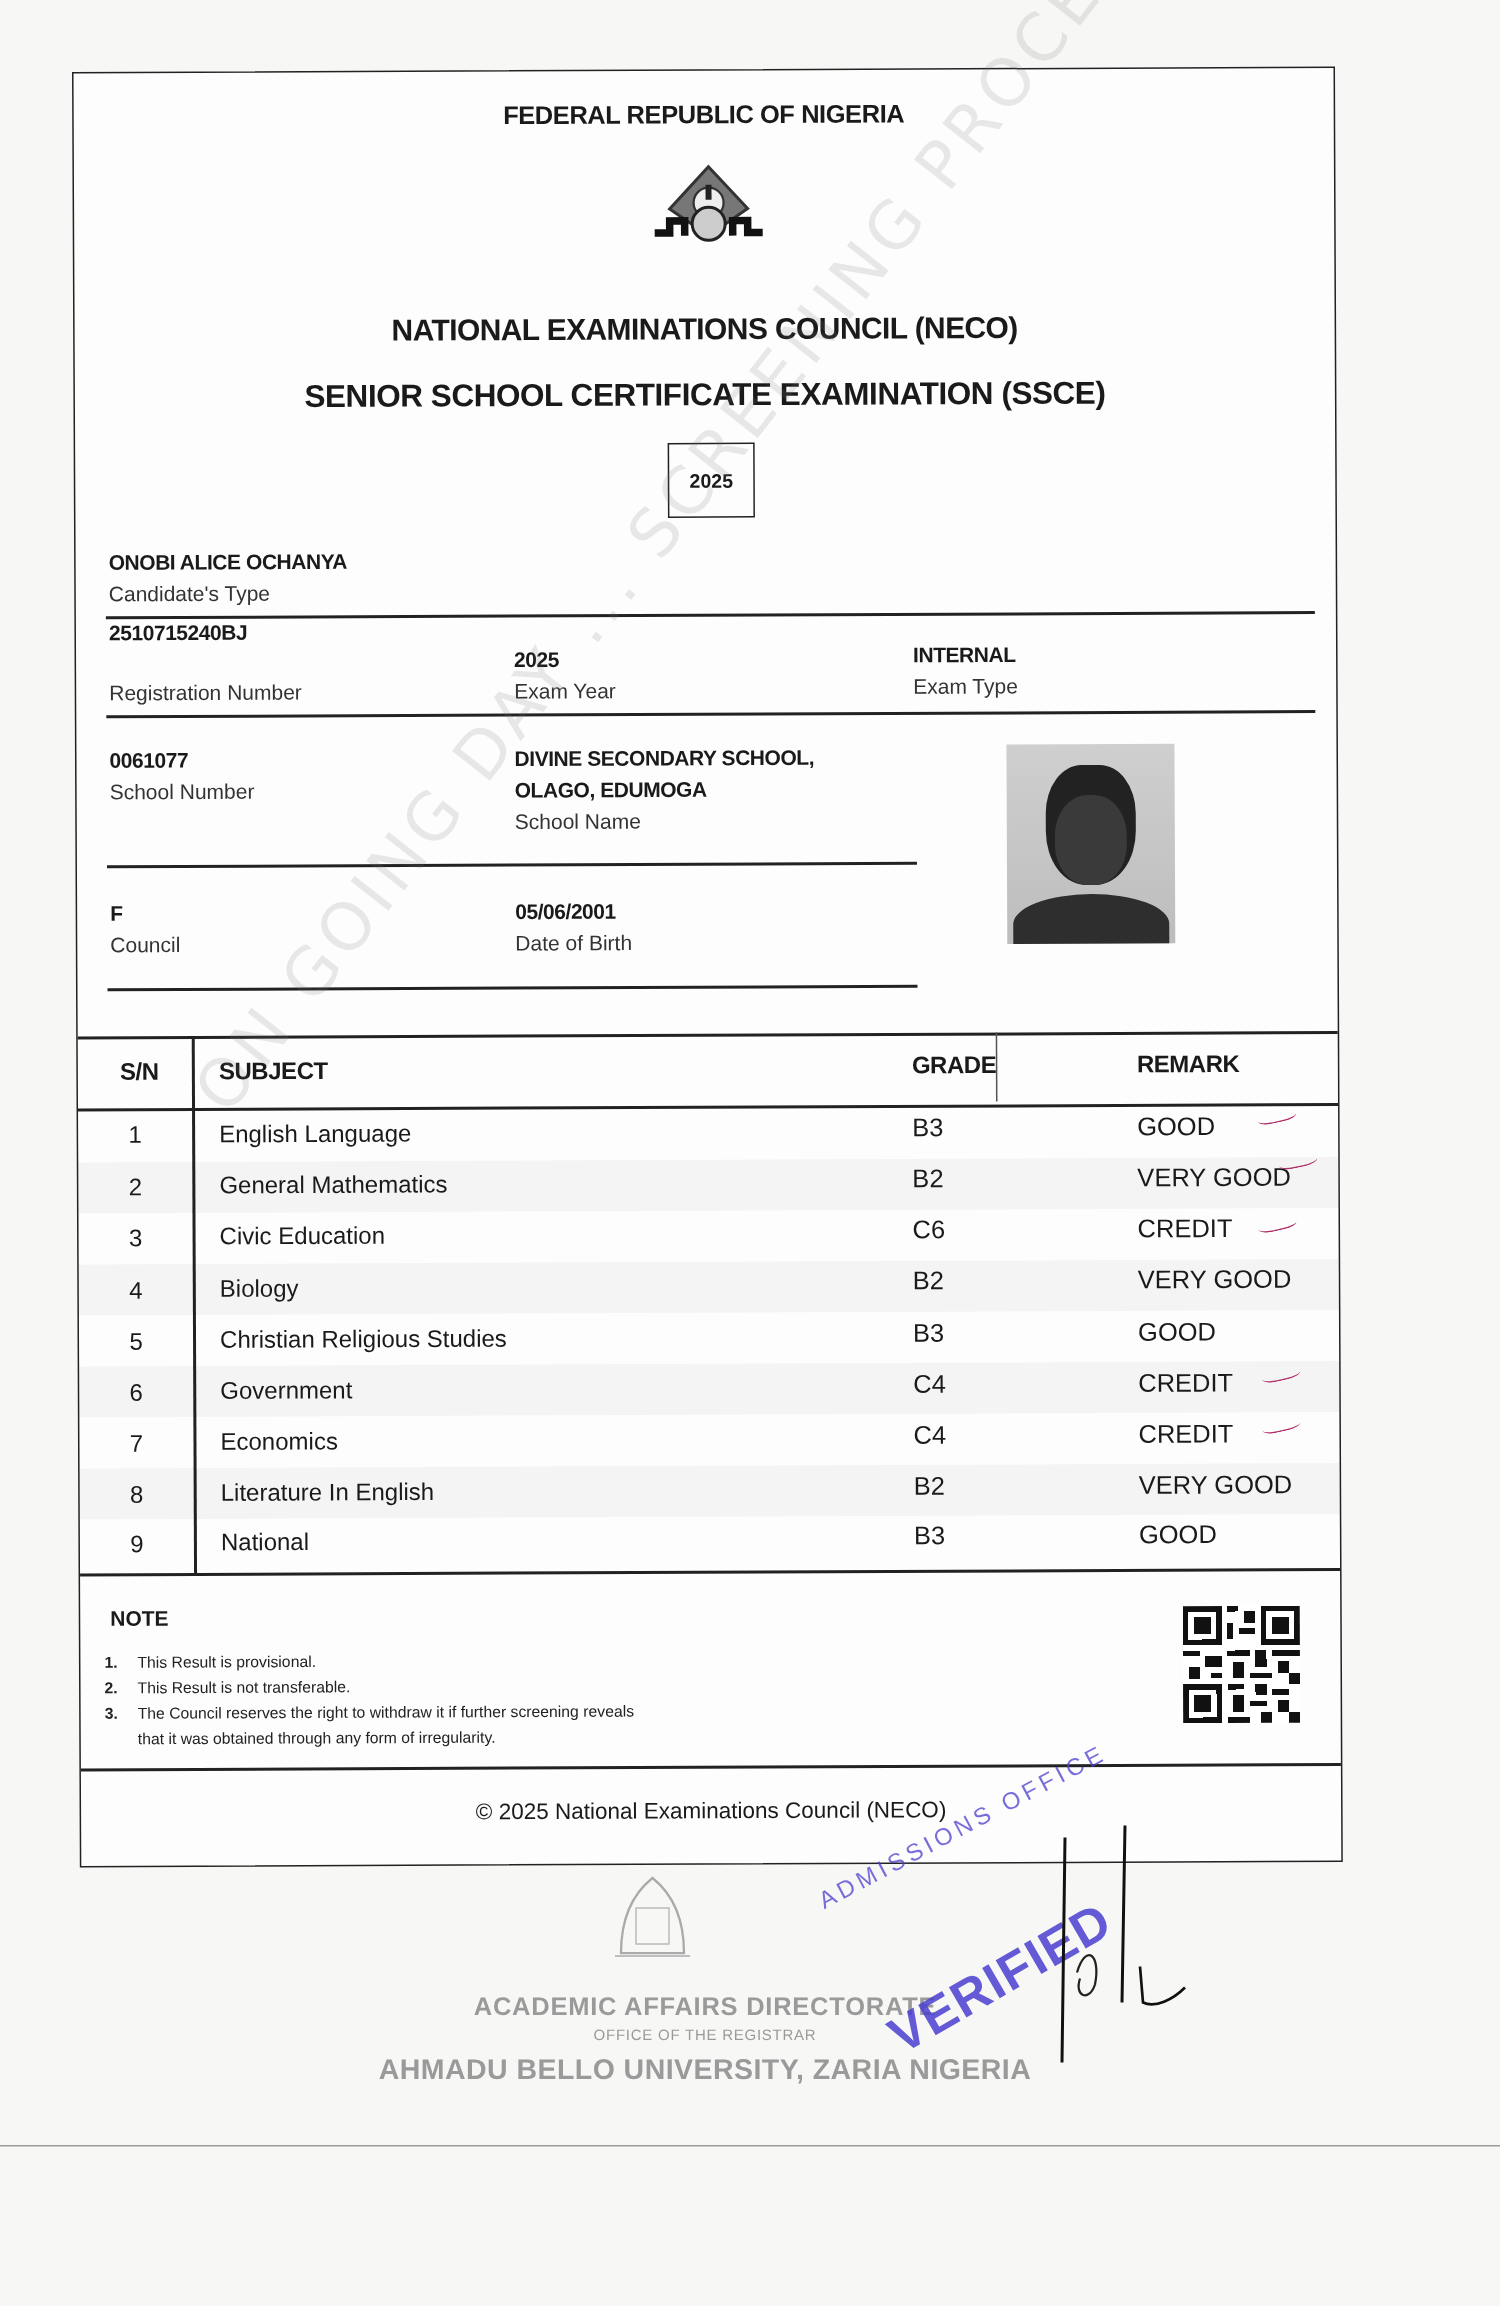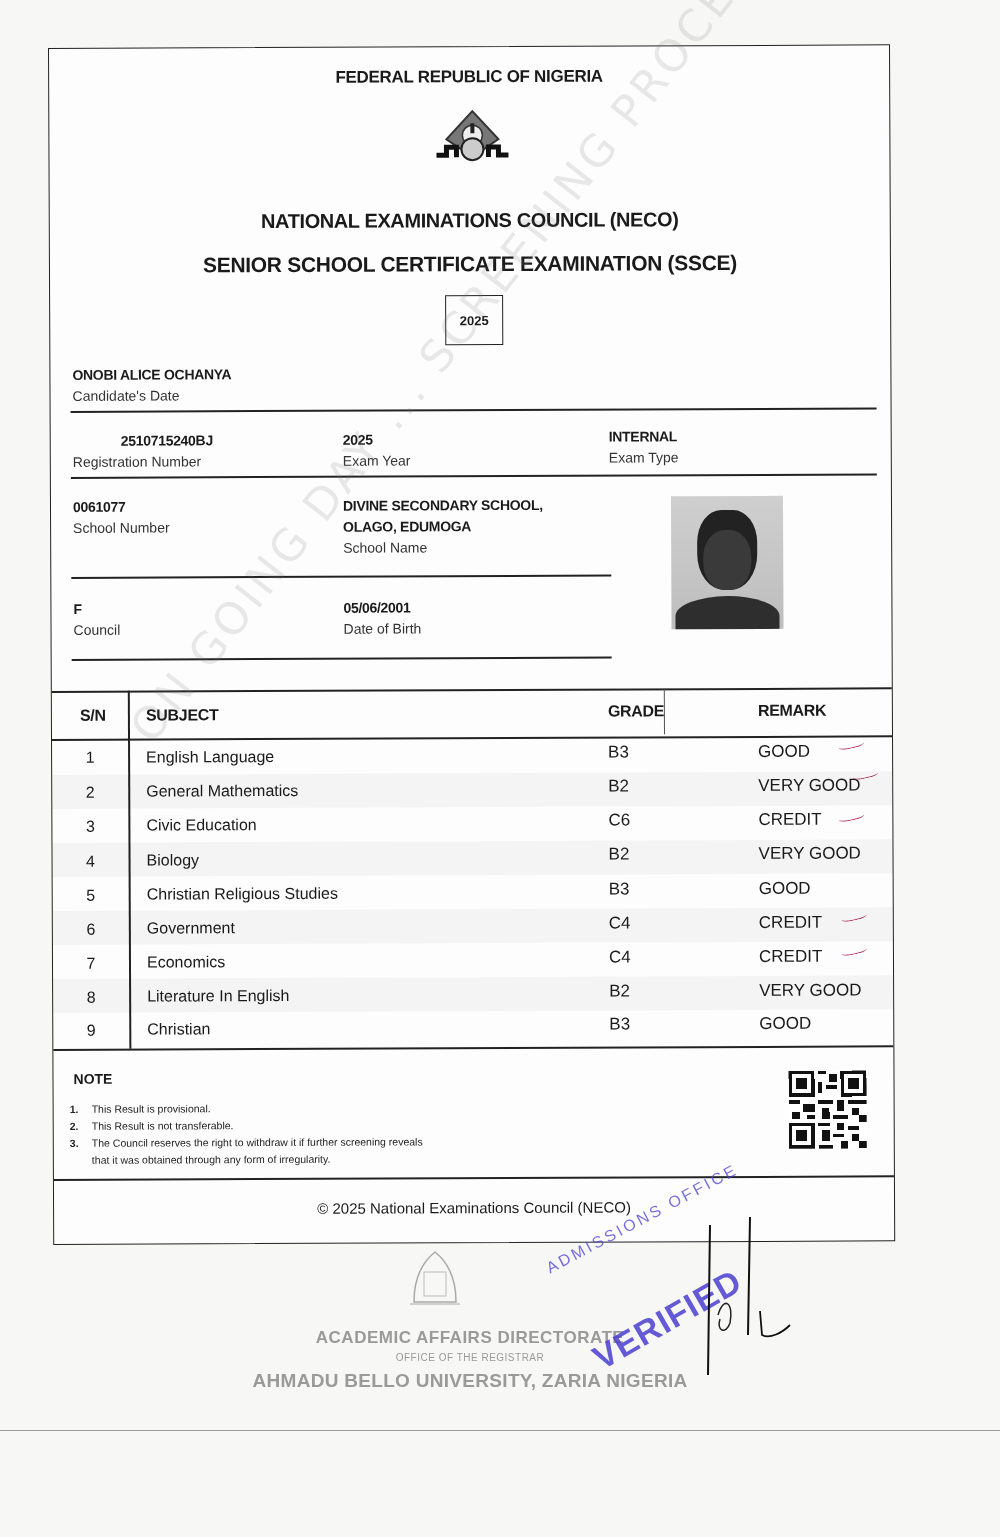--- a/index.html
+++ b/index.html
@@ -67,24 +67,24 @@
     <circle cx="40" cy="40" r="11" fill="#ccc" stroke="#222" stroke-width="2"></circle>
     <rect x="38" y="14" width="4" height="10" fill="#222"></rect>
     <path d="M4 46 h10 v-8 h10 v10 M76 46 h-10 v-8 h-10 v10" fill="none" stroke="#111" stroke-width="5"></path>
   </svg>
 
   <div class="org-title">NATIONAL EXAMINATIONS COUNCIL (NECO)</div>
   <div class="exam-title">SENIOR SCHOOL CERTIFICATE EXAMINATION (SSCE)</div>
   <div class="year-box">2025</div>
 
   <div class="field-val" style="left:22px;top:318px;">ONOBI ALICE OCHANYA</div>
-  <div class="field-lbl" style="left:22px;top:339px;">Candidate's Date</div>
+  <div class="field-lbl" style="left:22px;top:339px;">Candidate's Type</div>
   <div class="hline" style="left:20px;top:362px;width:806px;"></div>
 
-  <div class="field-val" style="left:22px;top:384px;margin-left:48px;">2510715240BJ</div>
+  <div class="field-val" style="left:22px;top:365px;">2510715240BJ</div>
   <div class="field-lbl" style="left:22px;top:405px;">Registration Number</div>
   <div class="field-val" style="left:292px;top:384px;">2025</div>
   <div class="field-lbl" style="left:292px;top:405px;">Exam Year</div>
   <div class="field-val" style="left:558px;top:382px;">INTERNAL</div>
   <div class="field-lbl" style="left:558px;top:403px;">Exam Type</div>
   <div class="hline" style="left:20px;top:428px;width:806px;"></div>
 
   <div class="field-val" style="left:22px;top:450px;">0061077</div>
   <div class="field-lbl" style="left:22px;top:471px;">School Number</div>
   <div class="field-val" style="left:292px;top:450px;">DIVINE SECONDARY SCHOOL,</div>
@@ -162,21 +162,21 @@
       <div class="tick" style="left:788px;top:4px;"></div>
     </div>
     <div class="row shaded" style="top:288px;">
       <div class="cell sn" style="top:10px;">8</div>
       <div class="cell" style="left:94px;top:9px;">Literature In English</div>
       <div class="cell grade" style="left:556px;top:5px;">B2</div>
       <div class="cell remark" style="left:706px;top:5px;">VERY GOOD</div>
     </div>
     <div class="row" style="top:322px;">
       <div class="cell sn" style="top:9px;">9</div>
-      <div class="cell" style="left:94px;top:8px;">Christian</div>
+      <div class="cell" style="left:94px;top:8px;">National</div>
       <div class="cell grade" style="left:556px;top:4px;">B3</div>
       <div class="cell remark" style="left:706px;top:4px;">GOOD</div>
     </div>
     <div class="hline" style="left:0;top:358px;width:840px;"></div>
   </div>
 
   <div class="note-title">NOTE</div>
   <div class="note-item" style="top:1054px;"><span class="num">1.</span><span>This Result is provisional.</span></div>
   <div class="note-item" style="top:1071px;"><span class="num">2.</span><span>This Result is not transferable.</span></div>
   <div class="note-item" style="top:1088px;"><span class="num">3.</span><span>The Council reserves the right to withdraw it if further screening reveals</span></div>

